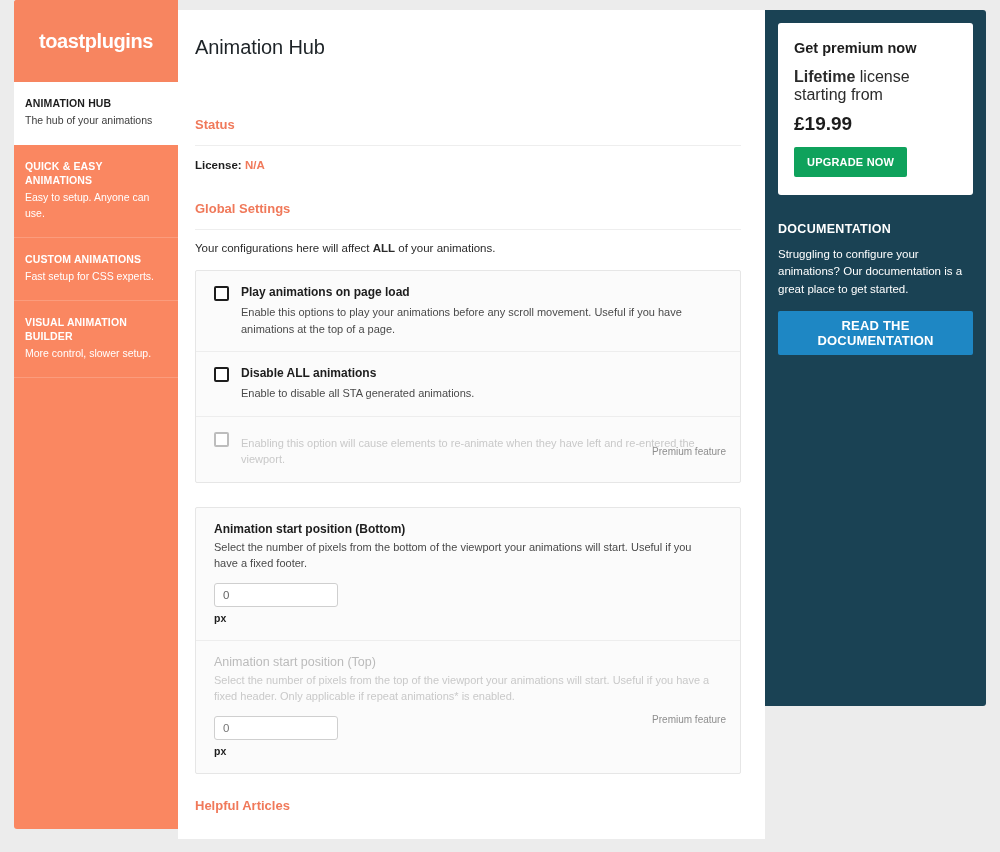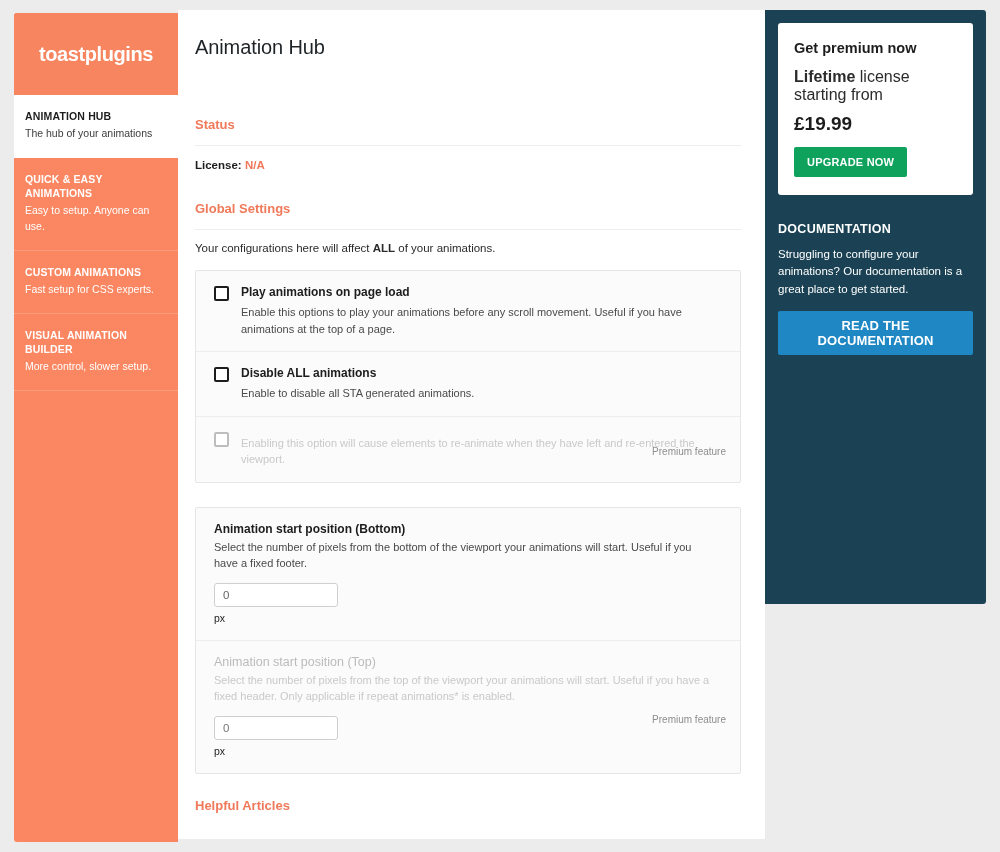--- a/index.html
+++ b/index.html
@@ -17,21 +17,21 @@
     width: 1000px;
     height: 852px;
     background: #ececec;
     overflow: hidden;
   }
 
   
   .sidebar {
     position: absolute;
     left: 14px;
-    top: 13px;
+    top: 0;
     width: 164px;
     height: 829px;
     background: #fa8761;
     border-radius: 3px 0 0 3px;
     overflow: hidden;
   }
   .brand {
     height: 82px;
     display: flex;
     align-items: center;
@@ -199,34 +199,34 @@
     font-size: 11.5px;
     font-family: "Liberation Sans", sans-serif;
     color: #646464;
     border: 1px solid #cfcfcf;
     border-radius: 3px;
     background: #ffffff;
     outline: none;
   }
   .unit {
     font-size: 10.5px;
-    font-weight: normal;
+    font-weight: bold;
     color: #1d1d1d;
     margin-top: 5px;
   }
   .field-block.disabled .unit { color: #1d1d1d; }
   .premium-tag.t2 { top: 73px; }
 
   
   .rail {
     position: absolute;
     left: 765px;
     top: 10px;
     width: 221px;
-    height: 594px;
+    height: 696px;
     background: #1a4254;
     border-radius: 0 3px 3px 0;
     padding: 13px 13px 0 13px;
   }
   .promo-card {
     background: #ffffff;
     border-radius: 3px;
     padding: 17px 16px 18px 16px;
   }
   .promo-title {

